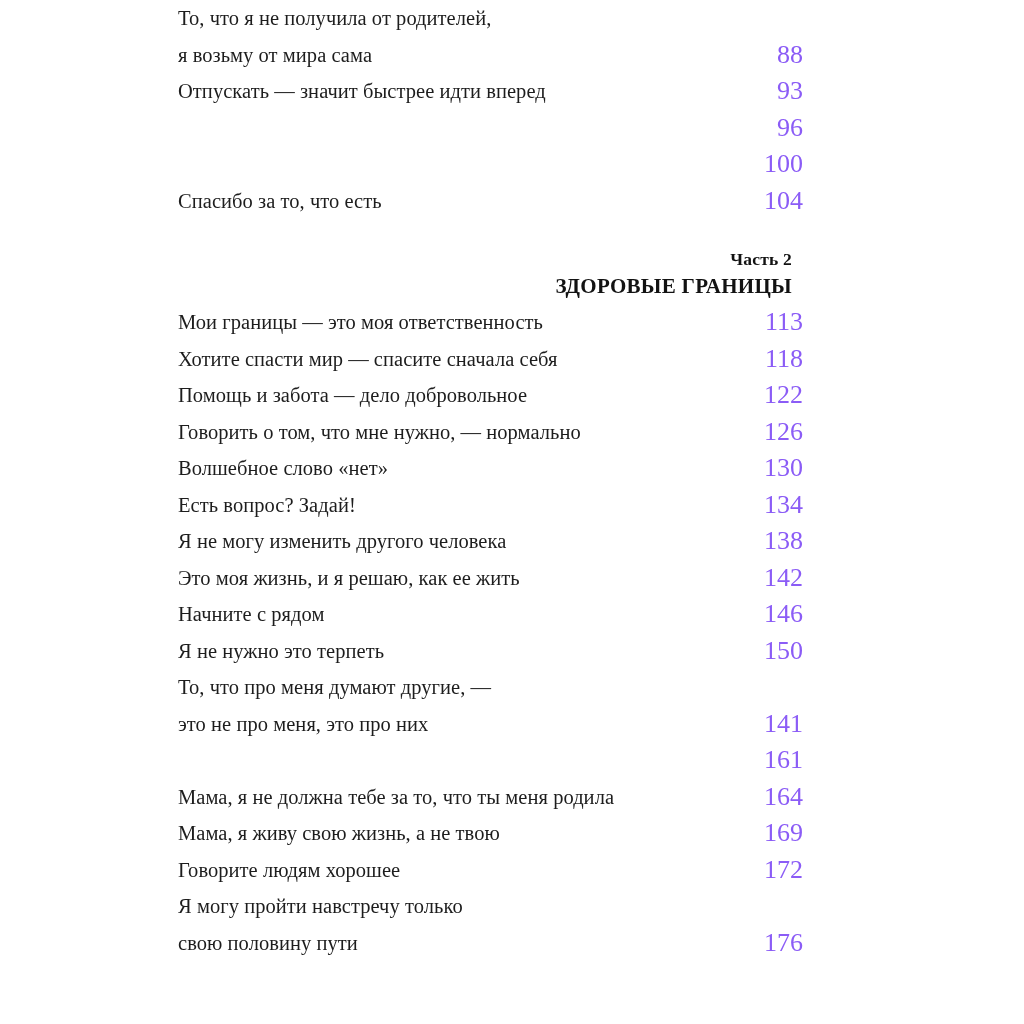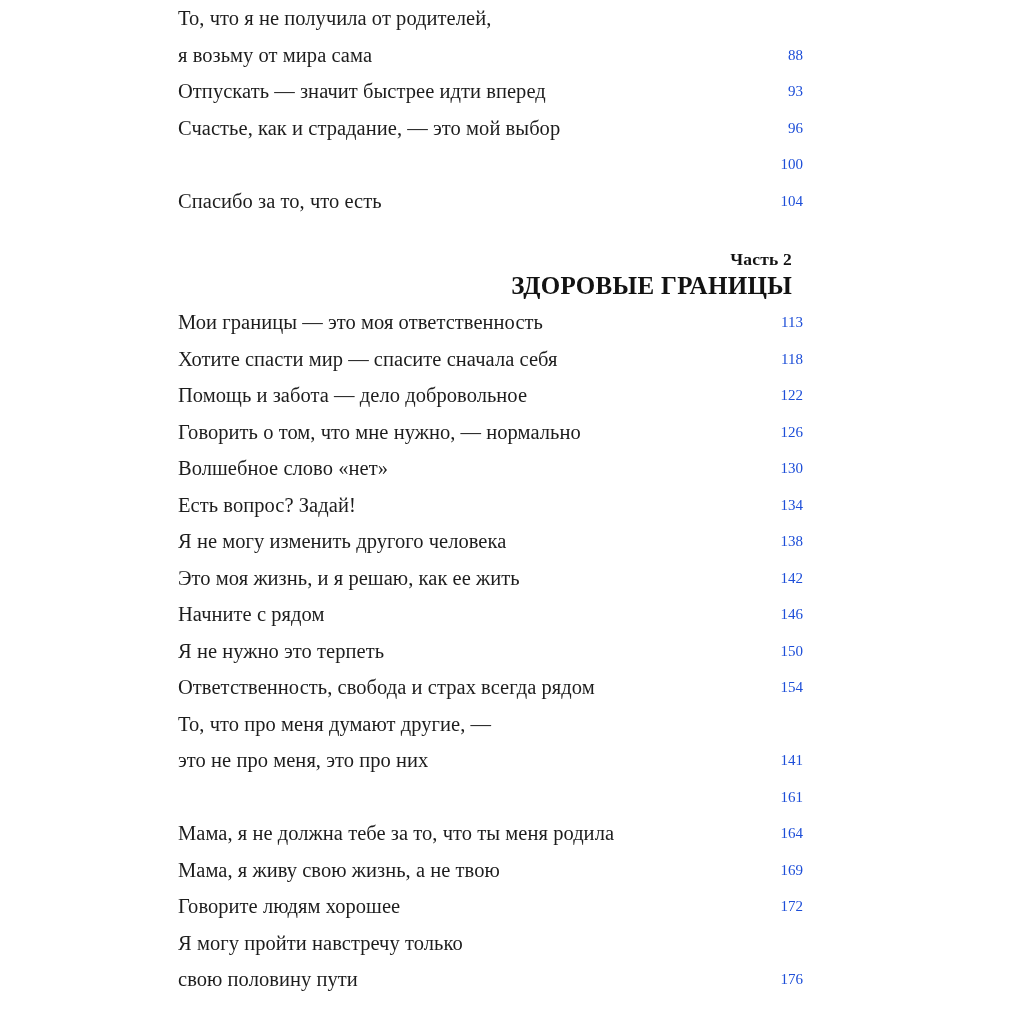--- a/index.html
+++ b/index.html
@@ -71,22 +71,22 @@
     height: 2px;
     background-image: radial-gradient(circle at 1px 1px, #b9b9b9 0.9px, rgba(255,255,255,0) 1.1px);
     background-size: 5px 2px;
     background-repeat: repeat-x;
   }
 
   .entry-page {
     flex: 0 0 auto;
     width: 44px;
     text-align: right;
-    font-size: 15px;
-    color: #1d4ed8;
+    font-size: 26px;
+    color: #8b5cf6;
     padding-left: 10px;
   }
 
   
   .entry-line.no-leader .leader::before {
     display: none;
   }
   .entry-line.no-leader .entry-page {
     visibility: hidden;
   }
@@ -105,21 +105,21 @@
     font-size: 17.5px;
     line-height: 25px;
     letter-spacing: 0.2px;
     color: #121212;
     
     transform: translateX(-11px);
   }
   .part-heading .part-title {
     display: block;
     font-weight: bold;
-    font-size: 25px;
+    font-size: 21px;
     line-height: 28px;
     letter-spacing: 0.3px;
     color: #121212;
     transform: translateX(-11px);
   }
 </style>
 </head>
 <body>
 
 <div id="toc-page">
@@ -140,21 +140,20 @@
         </div>
         <div class="entry">
           <div class="entry-line">
             <span class="entry-title">Отпускать — значит быстрее идти вперед</span>
             <span class="leader"></span>
             <span class="entry-page">93</span>
           </div>
         </div>
         <div class="entry">
           <div class="entry-line">
-            <span class="entry-title">Счастье, как и страдание, — это мой выбор</span>
             <span class="leader"></span>
             <span class="entry-page">96</span>
           </div>
         </div>
         <div class="entry">
           <div class="entry-line">
             <span class="leader"></span>
             <span class="entry-page">100</span>
           </div>
         </div>
@@ -237,27 +236,20 @@
           </div>
         </div>
         <div class="entry">
           <div class="entry-line">
             <span class="entry-title">Я не нужно это терпеть</span>
             <span class="leader"></span>
             <span class="entry-page">150</span>
           </div>
         </div>
         <div class="entry">
-          <div class="entry-line">
-            <span class="entry-title">Ответственность, свобода и страх всегда рядом</span>
-            <span class="leader"></span>
-            <span class="entry-page">154</span>
-          </div>
-        </div>
-        <div class="entry">
           <div class="entry-line no-leader">
             <span class="entry-title">То, что про меня думают другие, —</span>
             <span class="leader"></span>
             <span class="entry-page">158</span>
           </div>
           <div class="entry-line">
             <span class="entry-title">это не про меня, это про них</span>
             <span class="leader"></span>
             <span class="entry-page">141</span>
           </div>

